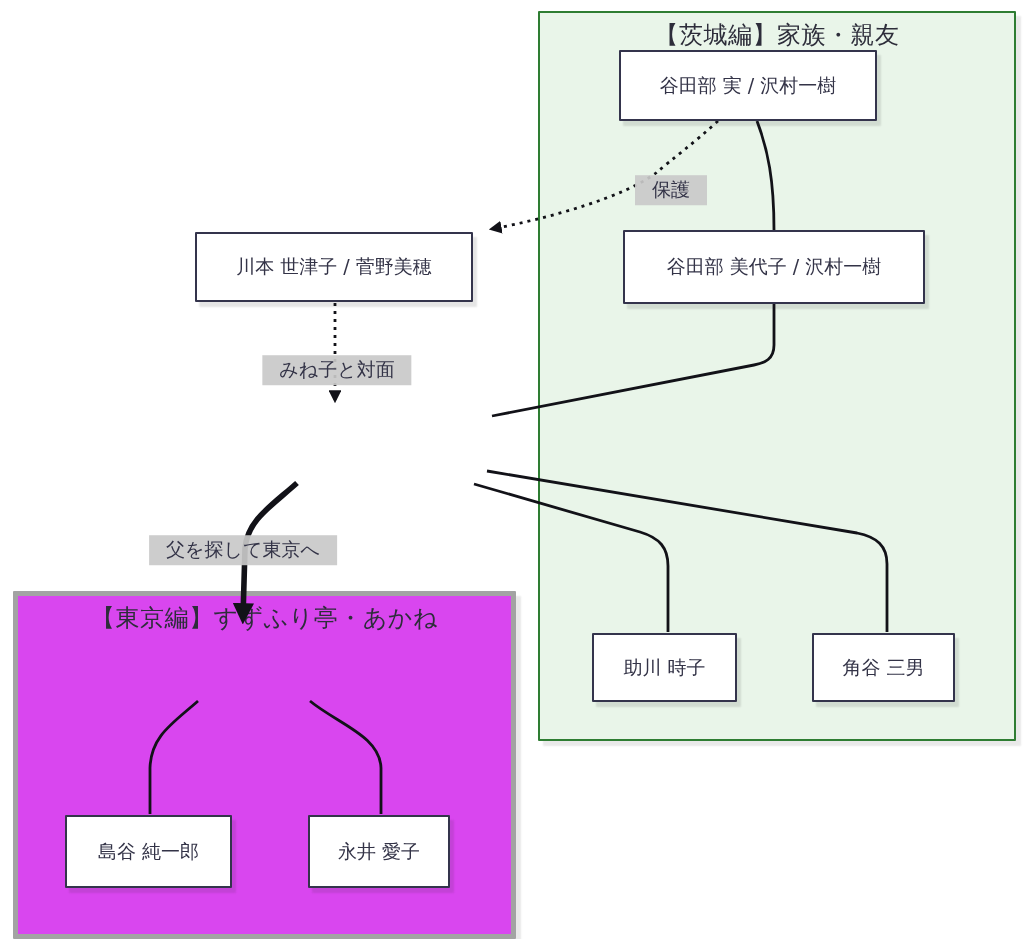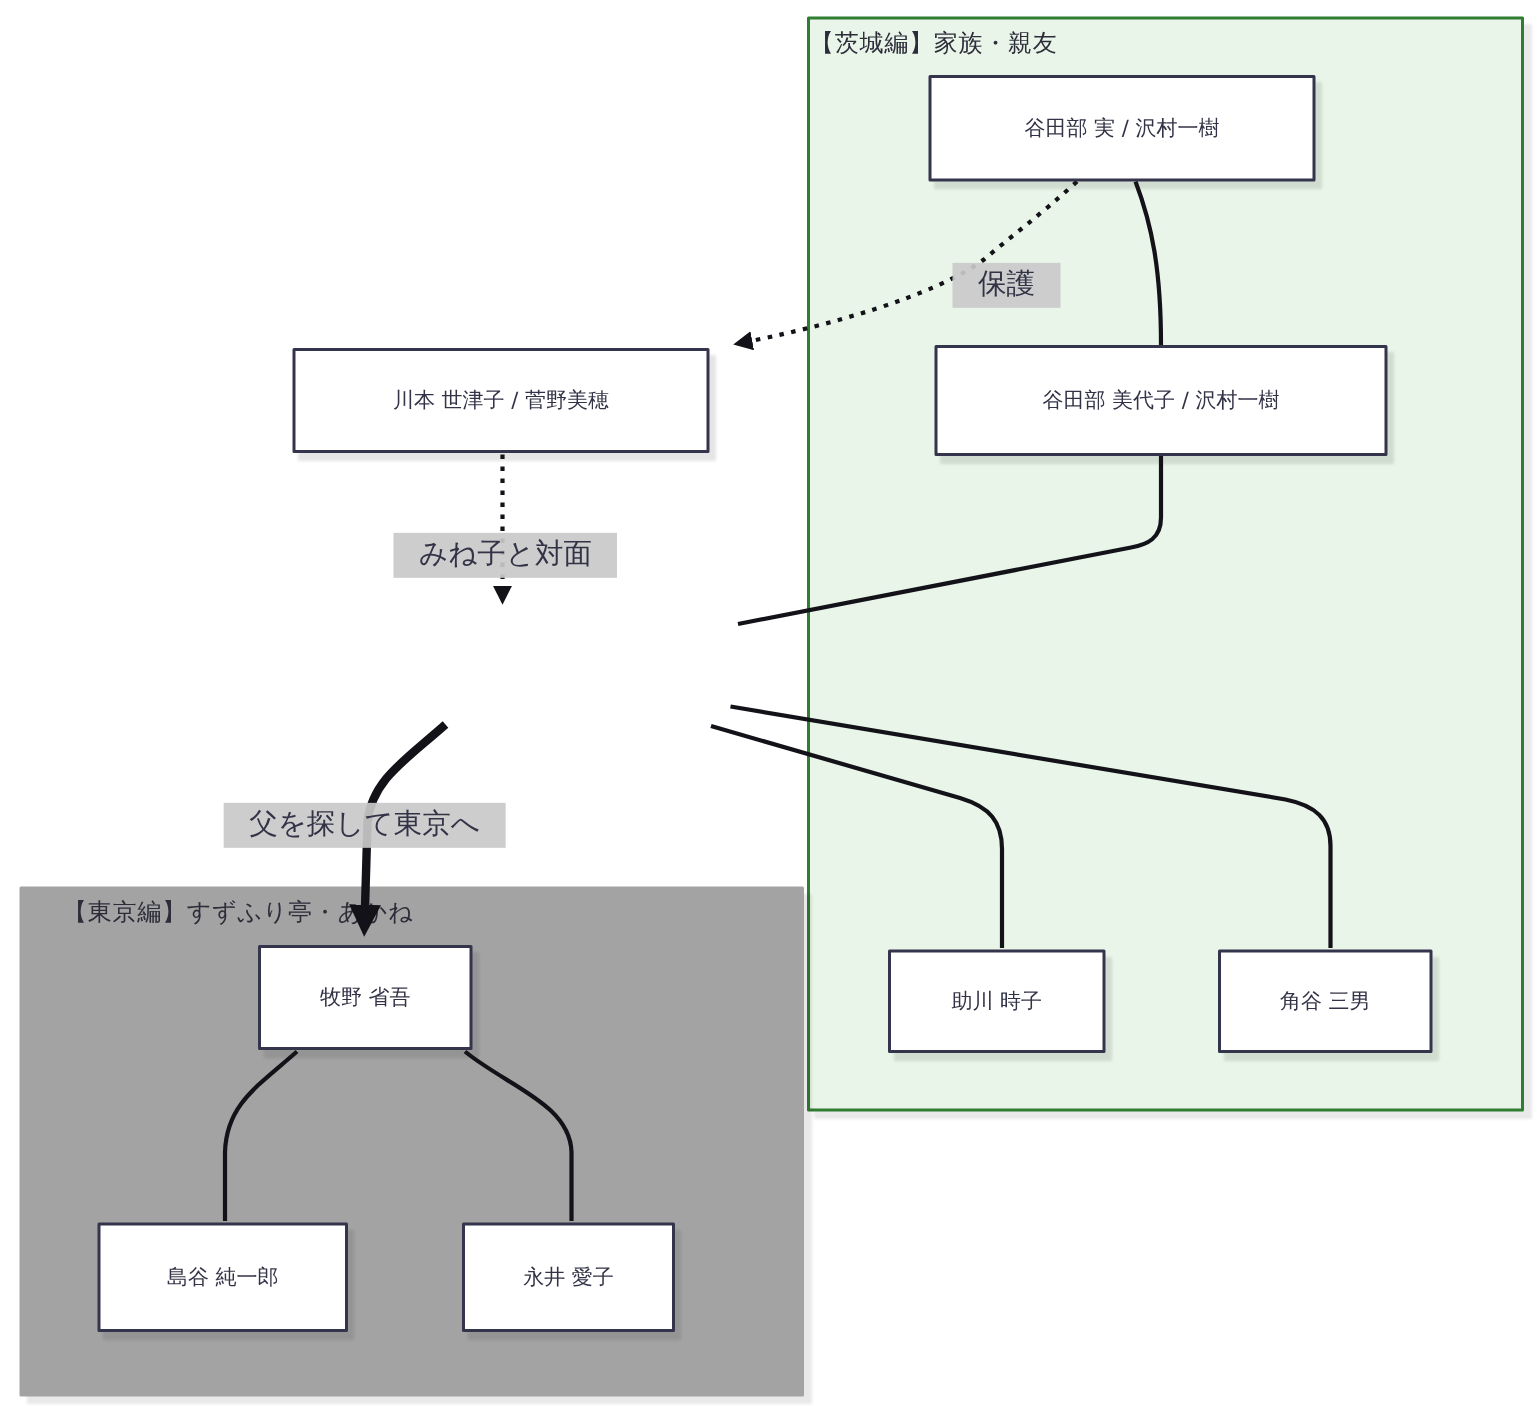--- a/index.html
+++ b/index.html
@@ -8,31 +8,31 @@
     font-family:"DejaVu Sans","Liberation Sans",sans-serif; overflow:hidden;
   }
   
   .cluster { position:absolute; border-radius:1px; box-shadow:5px 5px 2px rgba(40,40,40,0.10); }
   .cluster-ibaraki {
     left:538px; top:11px; width:474px; height:726px;
     background:#e9f5e9; border:2.5px solid #2e7d32;
   }
   .cluster-tokyo {
     left:13px; top:591px; width:493px; height:338px;
-    background:#a3a3a3; border:1px solid #a3a3a3;padding-left:28px;
+    background:#d946ef; border:5px solid #a3a3a3;
   }
   .cluster-title {
-    width:100%; padding-top:6px;
-    font-size:16px; color:#2d2d3a; letter-spacing:0.5px; white-space:nowrap;
+    width:100%; text-align:center; padding-top:6px;
+    font-size:24px; color:#2d2d3a; letter-spacing:0.5px; white-space:nowrap;
   }
   
   .node {
     position:absolute; background:#ffffff; border:2.8px solid #34344c;
     color:#333347; display:flex; align-items:center; justify-content:center;
-    font-size:14px; white-space:nowrap; box-shadow:4px 5px 2px rgba(40,40,40,0.12);
+    font-size:19px; white-space:nowrap; box-shadow:4px 5px 2px rgba(40,40,40,0.12);
     box-sizing:border-box; border-radius:1px;
   }
   .node-minoru    { left:619px; top:50px;  width:258px; height:71px; }
   .node-miyoko    { left:623px; top:230px; width:302px; height:74px; }
   .node-setsuko   { left:195px; top:232px; width:278px; height:70px; }
   .node-mineko    { left:183px; top:410px; width:304px; height:72px;
                     background:#fdf6c3; border-color:#f9b817; }
   .node-tokiko    { left:592px; top:633px; width:145px; height:69px; }
   .node-sanou     { left:812px; top:633px; width:143px; height:69px; }
   .node-makino    { left:172px; top:630px; width:143px; height:70px; }
@@ -96,17 +96,16 @@
 
   <div class="edge-label lbl-hogo">保護</div>
   <div class="edge-label lbl-taimen">みね子と対面</div>
   <div class="edge-label lbl-tokyo">父を探して東京へ</div>
 
   <div class="node node-minoru">谷田部 実 / 沢村一樹</div>
   <div class="node node-miyoko">谷田部 美代子 / 沢村一樹</div>
   <div class="node node-setsuko">川本 世津子 / 菅野美穂</div>
   <div class="node node-tokiko">助川 時子</div>
   <div class="node node-sanou">角谷 三男</div>
-  <div class="node node-makino">牧野 省吾</div>
   <div class="node node-shimatani">島谷 純一郎</div>
   <div class="node node-nagai">永井 愛子</div>
 
 </div>
 
 </body></html>

